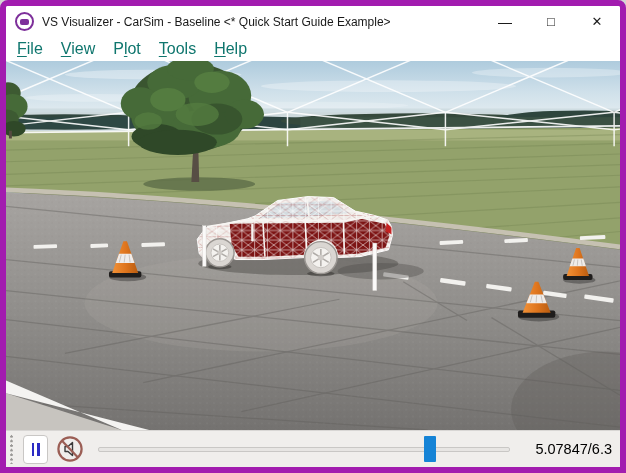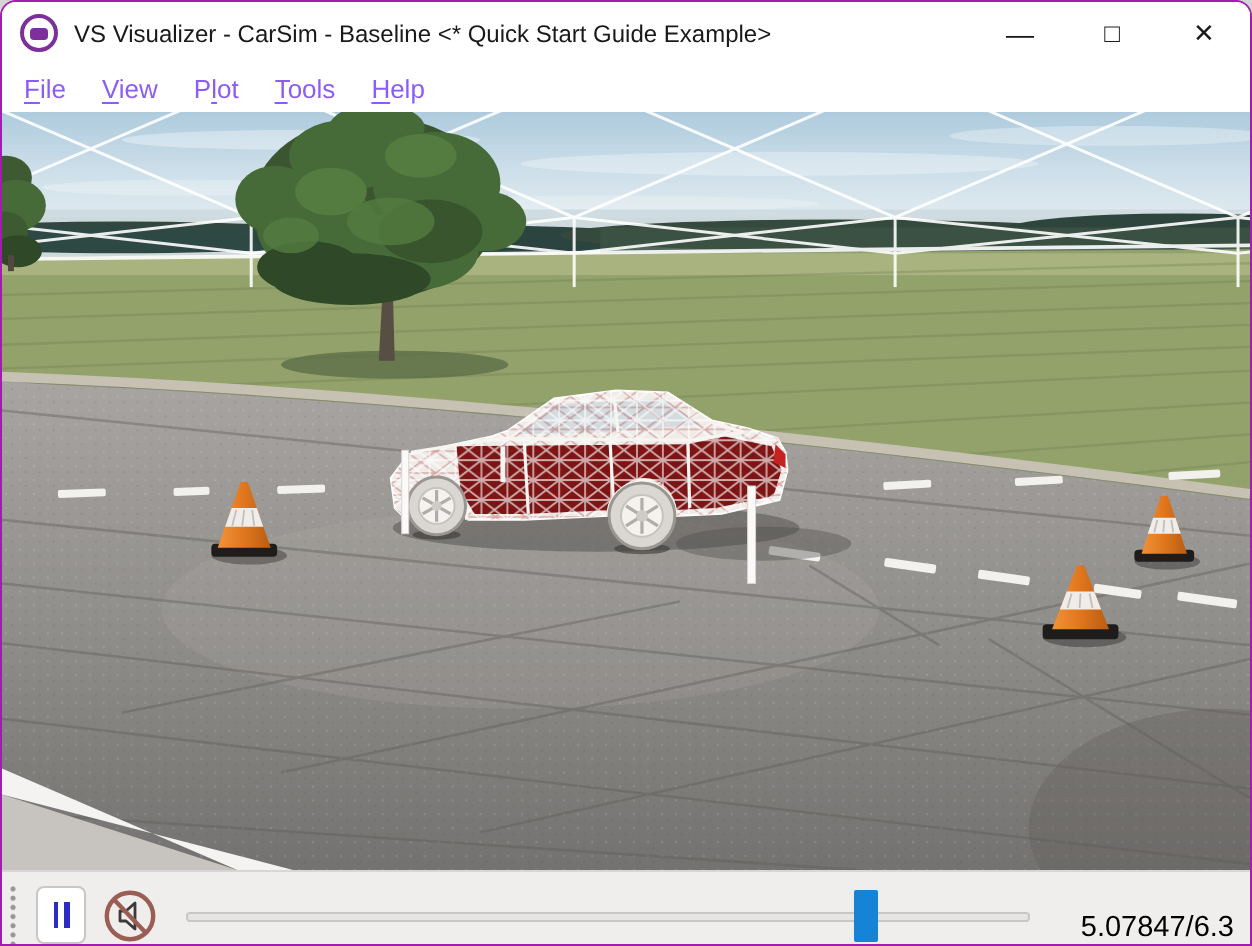--- a/index.html
+++ b/index.html
@@ -1,42 +1,42 @@
 <!DOCTYPE html>
 <html><head>
 <meta charset="utf-8">
 <style>
   html,body{margin:0;padding:0;background:#d4d4d4;}
   .window{
     width:626px;height:473px;box-sizing:border-box;
-    border:1px solid #a21caf;border-radius:8px 8px 0 0;overflow:hidden;
+    border:6px solid #a21caf;border-radius:8px 8px 0 0;overflow:hidden;
     display:flex;flex-direction:column;background:#fff;
     font-family:"Liberation Sans",sans-serif;
     position:relative;
   }
   
   .titlebar{height:31px;flex:0 0 auto;display:flex;align-items:center;background:#fff;padding-left:9px;}
   .app-icon{width:19px;height:19px;border:2px solid #7d2f9a;border-radius:50%;
     display:flex;align-items:center;justify-content:center;box-sizing:border-box;margin-right:8px;flex:0 0 auto;}
   .app-icon-core{width:9px;height:6px;background:#7d2f9a;border-radius:2px;}
   .title-text{font-size:12px;color:#191919;white-space:nowrap;overflow:hidden;}
   .win-controls{margin-left:auto;display:flex;height:100%;}
   .win-btn{width:46px;height:100%;display:flex;align-items:center;justify-content:center;
     font-size:13px;color:#1b1b1b;cursor:default;}
   .win-btn.min{font-size:14px;}
   
   .menubar{height:24px;flex:0 0 auto;display:flex;align-items:center;background:#fff;padding-left:2px;}
-  .menu-item{padding:2px 9px;font-size:13px;color:#8b5cf6;cursor:default;}
+  .menu-item{padding:2px 9px;font-size:16px;color:#0f766e;cursor:default;}
   .mn{text-decoration:underline;text-underline-offset:2px;}
   
   .viewport{flex:1 1 auto;position:relative;overflow:hidden;background:#bfd3df;}
   .viewport svg{position:absolute;inset:0;width:100%;height:100%;display:block;}
   
   .toolbar{height:36px;flex:0 0 auto;background:#f0eeec;border-top:1px solid #d8d6d4;
-    display:flex;align-items:flex-end;padding:0 8px 0 3px;gap:8px;}
+    display:flex;align-items:center;padding:0 8px 0 3px;gap:8px;}
   .grip{width:6px;height:30px;flex:0 0 auto;
     background-image:radial-gradient(circle at 2.5px 2.5px,#9a9896 1.1px,transparent 1.5px);
     background-size:6px 4.6px;background-repeat:repeat-y;}
   .pause-btn{width:23px;height:27px;background:#fff;border:1px solid #c9c7c5;border-radius:4px;
     display:flex;align-items:center;justify-content:center;gap:3px;flex:0 0 auto;cursor:default;}
   .pause-bar{width:2.5px;height:13px;background:#2c2cc4;}
   .mute-wrap{width:28px;height:28px;flex:0 0 auto;display:flex;align-items:center;justify-content:center;}
   .slider{flex:1 1 auto;position:relative;height:28px;margin:0 12px 0 6px;}
   .slider-track{position:absolute;left:0;right:0;top:12px;height:3px;background:#e7e5e3;
     border:1px solid #c9c7c5;border-radius:2px;}

